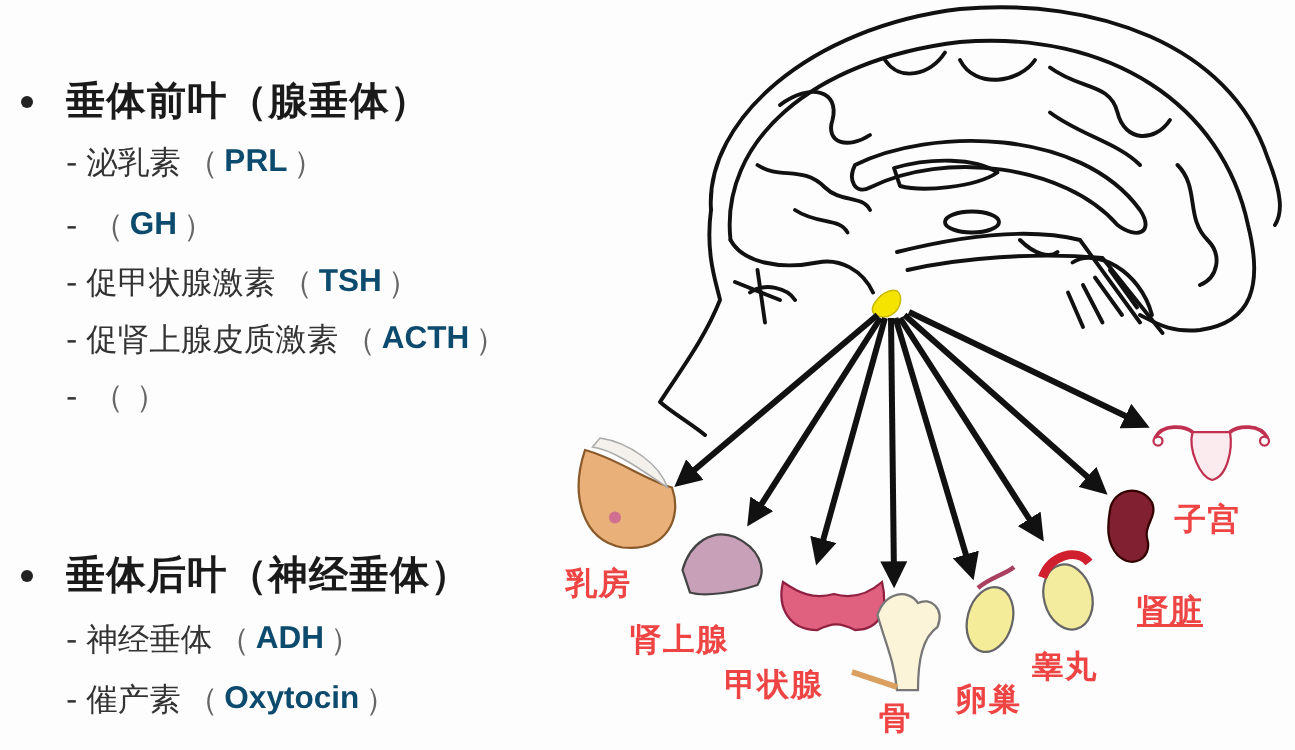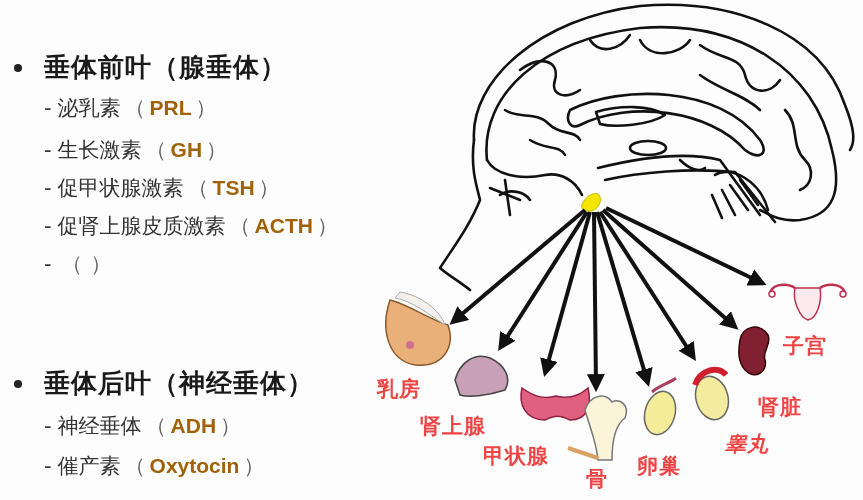--- a/index.html
+++ b/index.html
@@ -14,21 +14,21 @@
       position: absolute; left: 14px;
       font-size: 26px; font-weight: bold; letter-spacing: 1px;
       display: flex; align-items: center; justify-content: flex-end;
     }
     .bullet { width: 8px; height: 8px; border-radius: 50%; background: #222; margin-right: 22px; }
     .hormone {
       position: absolute; left: 44px;
       font-size: 21px; color: #333; display: flex; align-items: center;
     }
     .hormone .dash { margin-right: 6px; }
-    .hormone .abbr { font-weight: bold; color: #a16207; font-family: "Liberation Sans", sans-serif; }
+    .hormone .abbr { font-weight: bold; color: #0c4a6e; font-family: "Liberation Sans", sans-serif; }
     .hormone .paren { color: #666; margin: 0 4px; }
     svg.diagram { position: absolute; left: 0; top: 0; }
     .organ-label {
       position: absolute; font-size: 21px; font-weight: bold; color: #ef4444;
       letter-spacing: 1px;
     }
   </style>
 </head>
 <body>
 
@@ -39,21 +39,20 @@
 
 <div class="hormone" style="top:94px;">
   <span class="dash">-</span>
   <span>泌乳素</span>
   <span class="paren">（</span>
   <span class="abbr">PRL</span>
   <span class="paren">）</span>
 </div>
 <div class="hormone" style="top:136px;">
   <span class="dash">-</span>
-  <span>生长激素</span>
   <span class="paren">（</span>
   <span class="abbr">GH</span>
   <span class="paren">）</span>
 </div>
 <div class="hormone" style="top:174px;">
   <span class="dash">-</span>
   <span>促甲状腺激素</span>
   <span class="paren">（</span>
   <span class="abbr">TSH</span>
   <span class="paren">）</span>
@@ -175,15 +174,15 @@
     <circle cx="772" cy="294" r="3" fill="none" stroke="#c03050" stroke-width="1.5"></circle>
     <circle cx="843" cy="294" r="3" fill="none" stroke="#c03050" stroke-width="1.5"></circle>
   </g>
 </svg>
 
 <div class="organ-label" style="left:377px; top:375px;">乳房</div>
 <div class="organ-label" style="left:420px; top:412px;">肾上腺</div>
 <div class="organ-label" style="left:483px; top:442px;">甲状腺</div>
 <div class="organ-label" style="left:586px; top:465px;">骨</div>
 <div class="organ-label" style="left:637px; top:452px;">卵巢</div>
-<div class="organ-label" style="left:725px; top:430px;font-style:italic;">睾丸</div>
-<div class="organ-label" style="left:758px; top:393px;">肾脏</div>
+<div class="organ-label" style="left:688px; top:430px;">睾丸</div>
+<div class="organ-label" style="left:758px; top:393px;text-decoration:underline;">肾脏</div>
 <div class="organ-label" style="left:783px; top:332px;">子宫</div>
 
 </body></html>

